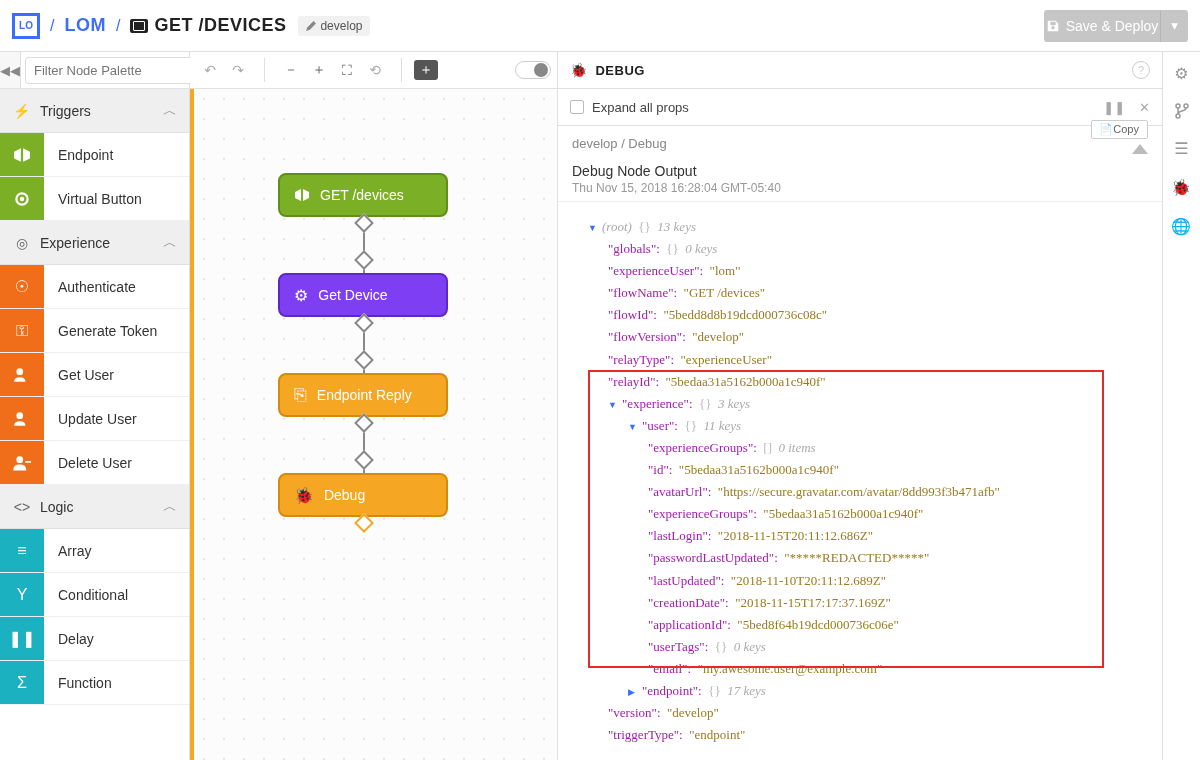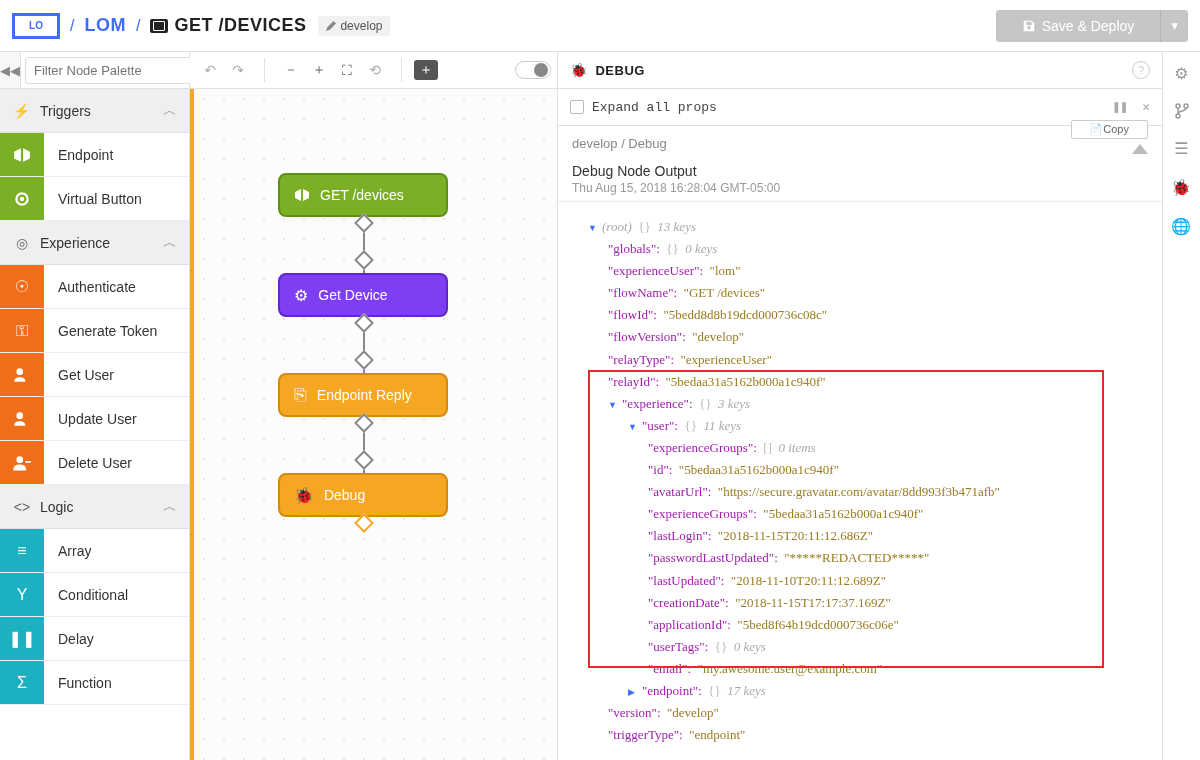--- a/index.html
+++ b/index.html
@@ -1,31 +1,31 @@
 <!DOCTYPE html>
 <html><head>
 <meta charset="utf-8">
 <style>
 * { box-sizing: border-box; margin: 0; padding: 0; }
 body { font-family: -apple-system, BlinkMacSystemFont, "Segoe UI", Helvetica, Arial, sans-serif; font-size: 14px; color: #222; background: #fff; overflow: hidden; }
 .app { display: flex; flex-direction: column; height: 760px; width: 1200px; }
 
 
 .topbar { display: flex; align-items: center; height: 52px; padding: 0 12px; border-bottom: 1px solid #e0e0e0; background: #fff; }
-.logo-box { width: 48px; height: 26px; border: 3px solid #3c6dff; display: flex; align-items: center; justify-content: center; font-size: 10px; font-weight: 700; color: #3c6dff; }
+.logo-box { width: 28px; height: 26px; border: 3px solid #3c6dff; display: flex; align-items: center; justify-content: center; font-size: 10px; font-weight: 700; color: #3c6dff; }
 .bc-sep { color: #3c6dff; margin: 0 10px; font-size: 16px; }
 .bc-item { color: #3c6dff; font-weight: 700; font-size: 18px; letter-spacing: 0.5px; }
 .bc-item.term { color: #222; }
 .bc-icon-box { width: 18px; height: 14px; background: #222; border-radius: 2px; display: inline-flex; align-items: center; justify-content: center; margin-right: 6px; position: relative; }
 .bc-icon-box::after { content: ""; position: absolute; left: 3px; top: 2px; right: 3px; bottom: 2px; border: 1px solid #fff; border-radius: 1px; }
 .bc-term { display: inline-flex; align-items: center; }
 .branch-pill { margin-left: 12px; background: #f1f1f1; border-radius: 3px; padding: 3px 8px; font-size: 12px; color: #555; display: inline-flex; align-items: center; gap: 4px; }
 .topbar-spacer { flex: 1; }
 .save-btn-group { display: flex; align-items: stretch; }
-.save-btn { background: #c6c6c6; color: #fff; border: none; padding: 8px 26px; font-size: 14px; border-radius: 3px 0 0 3px; display: flex; align-items: center; gap: 6px; }
+.save-btn { background: #c6c6c6; color: #fff; border: none; padding: 8px 2px; font-size: 14px; border-radius: 3px 0 0 3px; display: flex; align-items: center; gap: 6px; }
 .save-caret { background: #c6c6c6; color: #fff; border: none; border-left: 1px solid #b5b5b5; padding: 8px 10px; border-radius: 0 3px 3px 0; }
 
 
 .workspace { flex: 1; display: flex; min-height: 0; }
 
 
 .palette-col { width: 190px; display: flex; flex-direction: column; border-right: 1px solid #e0e0e0; background: #fff; }
 .palette-head { display: flex; align-items: center; height: 37px; border-bottom: 1px solid #e0e0e0; }
 .collapse-btn { width: 44px; height: 100%; border-right: 1px solid #e0e0e0; background: #f7f7f7; display: flex; align-items: center; justify-content: center; color: #888; font-size: 13px; }
 .filter-input { flex: 1; border: 1px solid #ddd; margin: 4px; padding: 5px 8px; font-size: 13px; border-radius: 3px; }
@@ -62,29 +62,29 @@
 .diamond { position: absolute; left: 359px; width: 14px; height: 14px; background: #fff; border: 2px solid #888; transform: rotate(45deg); z-index: 1; }
 .diamond.bot { border-color: #f5a623; }
 
 
 .debug-col { width: 605px; display: flex; flex-direction: column; border-left: 1px solid #e0e0e0; min-width: 0; }
 .debug-head { height: 37px; border-bottom: 1px solid #e0e0e0; display: flex; align-items: center; padding: 0 12px; background: #fff; }
 .debug-head .bug { color: #444; margin-right: 8px; }
 .debug-head .title { font-weight: 700; color: #222; font-size: 13px; letter-spacing: 0.5px; }
 .debug-head .right { margin-left: auto; display: flex; align-items: center; gap: 10px; color: #ccc; }
 .help-circ { width: 18px; height: 18px; border: 1.5px solid #ccc; border-radius: 50%; display: flex; align-items: center; justify-content: center; font-size: 11px; }
-.debug-sub { height: 37px; border-bottom: 1px solid #e0e0e0; display: flex; align-items: center; padding: 0 12px; font-size: 13px; color: #444; font-family: Liberation Mono, monospace; }
+.debug-sub { height: 37px; border-bottom: 1px solid #e0e0e0; display: flex; align-items: center; padding: 0 12px; font-size: 13px; color: #444; }
 .debug-sub .right { margin-left: auto; display: flex; align-items: center; gap: 14px; color: #aaa; font-size: 13px; }
 .checkbox { width: 14px; height: 14px; border: 1px solid #bbb; border-radius: 2px; margin-right: 8px; }
 .debug-meta { padding: 10px 14px 6px; border-bottom: 1px solid #eee; position: relative; }
 .debug-meta .path { font-size: 13px; color: #888; }
 .debug-meta .ttl { font-size: 14px; color: #333; margin-top: 12px; }
 .debug-meta .ts { font-size: 12px; color: #999; margin-top: 2px; }
 .caret-up { position: absolute; right: 14px; top: 18px; width: 0; height: 0; border-left: 8px solid transparent; border-right: 8px solid transparent; border-bottom: 10px solid #bbb; }
-.copy-btn { position: absolute; right: 14px; top: -6px; font-size: 11px; border: 1px solid #ccc; padding: 2px 18px; background: #fff; border-radius: 2px; color: #666; }
+.copy-btn { position: absolute; right: 14px; top: -6px; font-size: 11px; border: 1px solid #ccc; padding: 2px 8px; background: #fff; border-radius: 2px; color: #666; }
 
 .debug-body { flex: 1; overflow: auto; padding: 14px 10px; font-family: Liberation Serif, serif; font-size: 13px; line-height: 1.7; position: relative; }
 .json-line { white-space: nowrap; }
 .arrow { color: #3c6dff; margin-right: 4px; display: inline-block; width: 10px; }
 .arrow.down::before { content: "▼"; font-size: 9px; }
 .arrow.right::before { content: "▶"; font-size: 9px; }
 .key { color: #a21caf; }
 .key::before { content: '"'; }
 .key::after { content: '":'; }
 .val-str { color: #9a7b1f; }
@@ -290,21 +290,21 @@
         <span>Expand all props</span>
         <div class="right">
           <span>❚❚</span>
           <span>✕</span>
         </div>
       </div>
       <div class="debug-meta">
         <div class="copy-btn">📄<span>Copy</span></div>
         <div class="path">develop / Debug</div>
         <div class="ttl">Debug Node Output</div>
-        <div class="ts">Thu Aug 15, 2018 16:28:04 GMT-05:00</div>
+        <div class="ts">Thu Nov 15, 2018 16:28:04 GMT-05:40</div>
         <div class="caret-up"></div>
       </div>
       <div class="debug-body">
         <div class="highlight-box" style="left:30px;top:168px;width:516px;height:298px;"></div>
         <div class="json-line ind0"><span class="arrow down"></span><span class="muted">(root)&nbsp;&nbsp;</span><span class="muted-braces">{}</span>&nbsp;&nbsp;<span class="muted">13 keys</span></div>
         <div class="json-line ind1"><span class="key">globals</span>&nbsp;&nbsp;<span class="muted-braces">{}</span>&nbsp;&nbsp;<span class="muted">0 keys</span></div>
         <div class="json-line ind1"><span class="key">experienceUser</span>&nbsp;&nbsp;<span class="val-str">lom</span></div>
         <div class="json-line ind1"><span class="key">flowName</span>&nbsp;&nbsp;<span class="val-str">GET /devices</span></div>
         <div class="json-line ind1"><span class="key">flowId</span>&nbsp;&nbsp;<span class="val-str">5bedd8d8b19dcd000736c08c</span></div>
         <div class="json-line ind1"><span class="key">flowVersion</span>&nbsp;&nbsp;<span class="val-str">develop</span></div>

